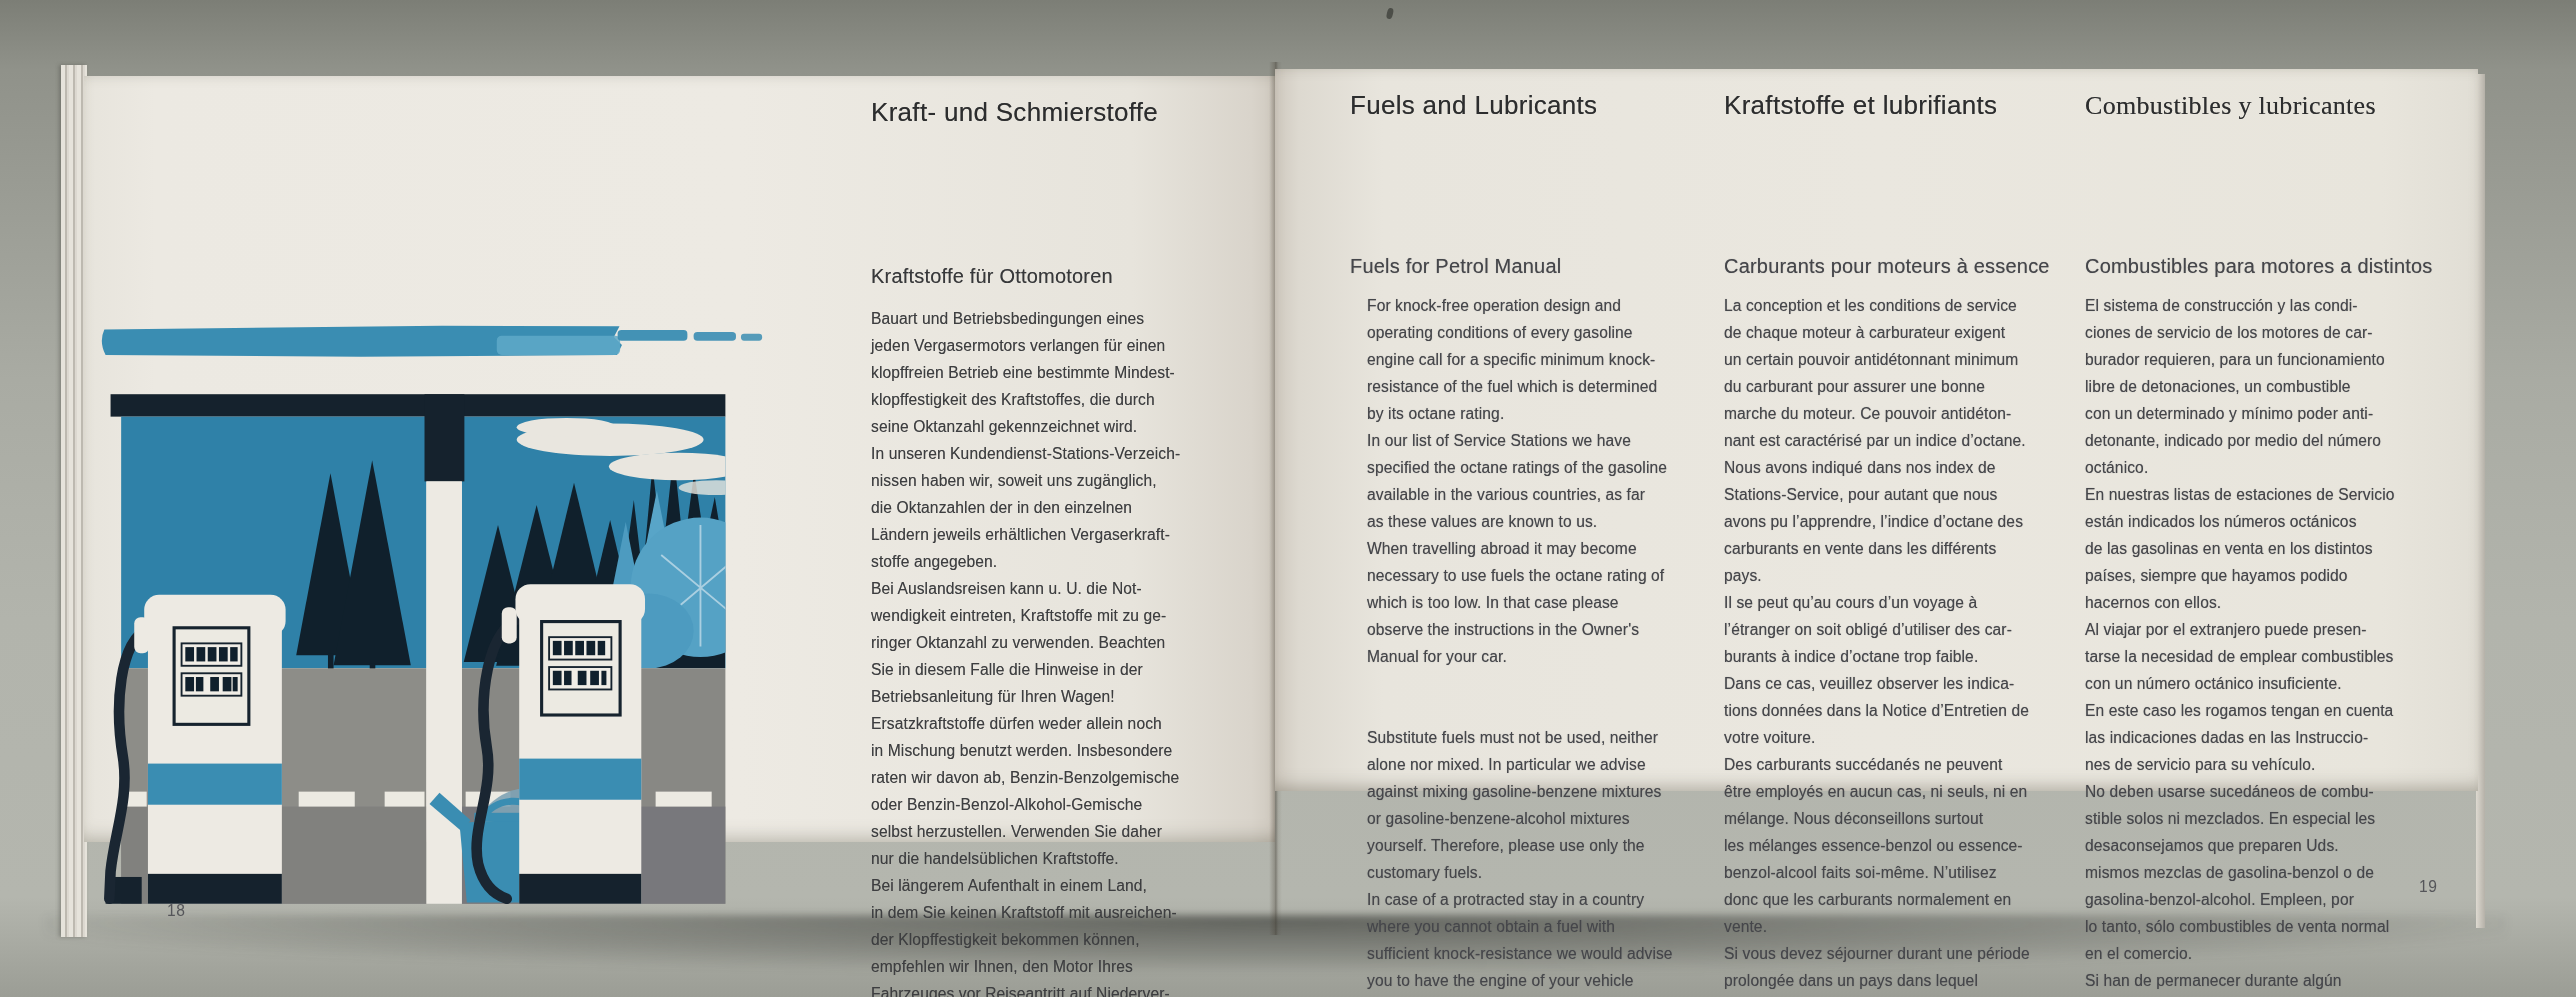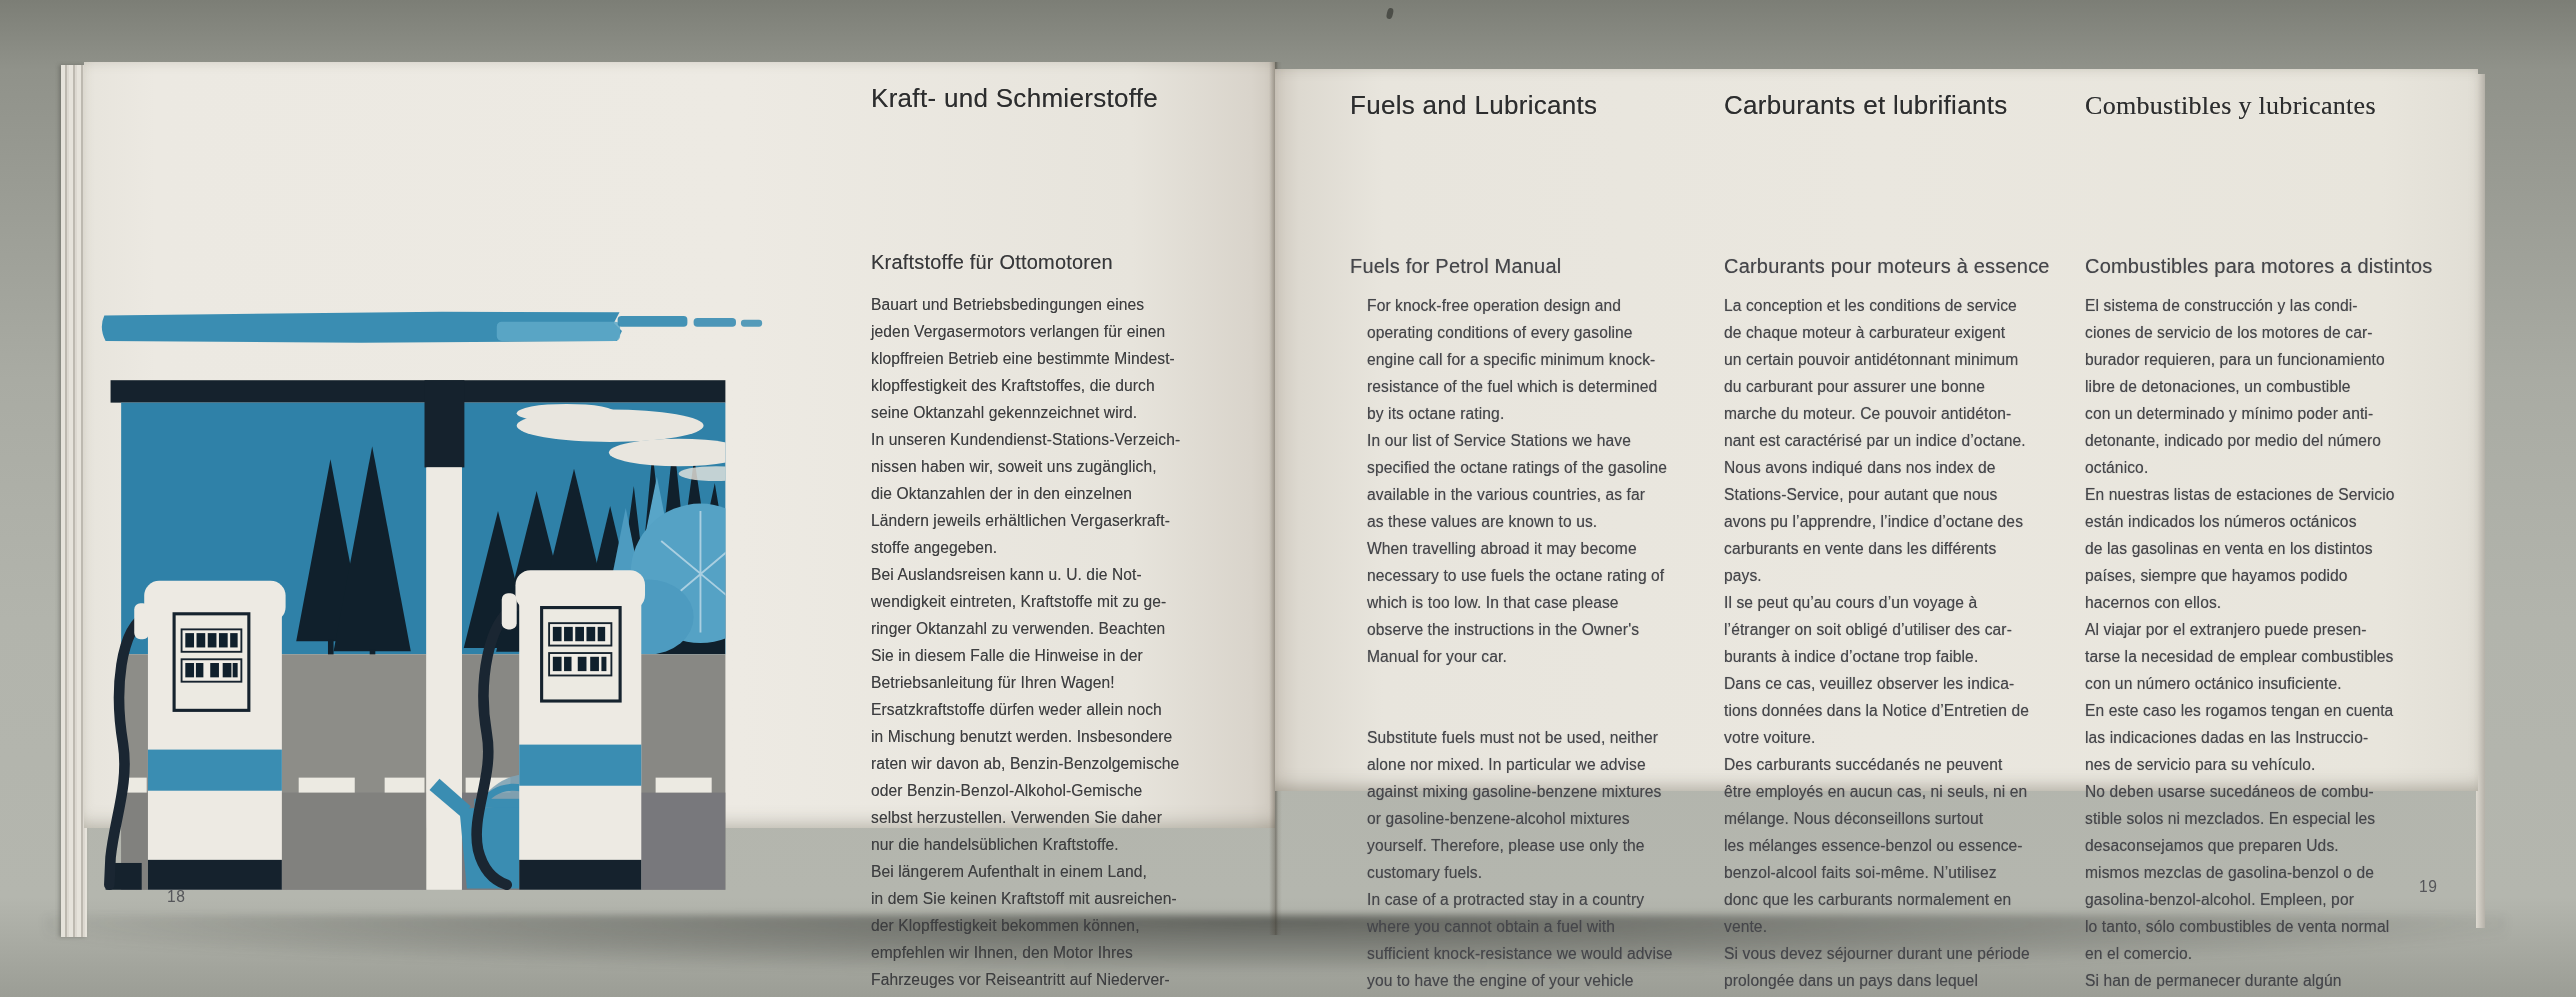--- a/index.html
+++ b/index.html
@@ -8,21 +8,21 @@
     font-family:"Liberation Sans", sans-serif;}
   .speck{position:absolute;left:1387px;top:7.5px;width:5.6px;height:10.6px;background:#43453f;border-radius:45%;transform:rotate(14deg);opacity:.85;}
   .book-shadow{position:absolute;left:44px;top:915px;width:2463px;height:56px;
     background:radial-gradient(ellipse at 50% 12%, rgba(38,40,36,.55) 0%, rgba(38,40,36,.25) 45%, rgba(38,40,36,0) 75%);
     filter:blur(3.7px);}
   .page-stack-left{position:absolute;left:61px;top:65px;width:26px;height:872px;
     background:repeating-linear-gradient(90deg,#e6e3db 0 4.4px,#bdb9b0 4.4px 5.6px,#dcd8d0 5.6px 8px);
     box-shadow:-1.9px 0 3.7px rgba(60,60,55,.35);}
   .page-edge-right{position:absolute;left:2476px;top:74px;width:8.7px;height:854px;
     background:linear-gradient(90deg,#ddd9d0,#b5b1a8);}
-  .page{position:absolute;top:62px;height:766px;}
+  .page{position:absolute;top:76px;height:766px;}
   .page-left{left:84px;width:1191px;
     background:linear-gradient(90deg,#e7e4dc 0%,#ece9e2 6%,#edeae3 55%,#e7e4dc 88%,#d9d4cb 98%,#cfc9bf 100%);
     box-shadow:inset 0 -12.5px 17.5px -8.7px rgba(90,85,70,.35), inset 0 7.5px 13.7px -10px rgba(90,85,70,.28);}
   .page-right{left:1275px;top:69px;height:722px;width:1203px;
     background:linear-gradient(90deg,#cfc9bf 0%,#ddd9d0 2%,#e8e5dd 9%,#eae7df 50%,#e8e5dc 92%,#e1ded5 100%);
     box-shadow:inset 0 -12.5px 17.5px -8.7px rgba(90,85,70,.4), inset 0 7.5px 13.7px -10px rgba(90,85,70,.3);}
   .gutter{position:absolute;left:1269px;top:62px;width:12.5px;height:873px;
     background:linear-gradient(90deg,rgba(70,62,50,0) 0%,rgba(70,62,50,.30) 42%,rgba(60,55,45,.45) 52%,rgba(70,62,50,.12) 70%,rgba(70,62,50,0) 100%);}
   .title{position:absolute;font-size:26px;line-height:29px;letter-spacing:0.3px;color:#2c2d2e;white-space:pre;
     text-shadow:0 0 0.6px rgba(50,50,50,.55);}
@@ -234,21 +234,21 @@
 yourself. Therefore, please use only the
 customary fuels.
 In case of a protracted stay in a country
 where you cannot obtain a fuel with
 sufficient knock-resistance we would advise
 you to have the engine of your vehicle
 converted to a low compression ratio be-
 fore you leave. For further information
 contact our Service Stations.</div>
 
-    <div class="title" style="left:449px;top:22.4px;">Carburants et lubrifiants</div>
+    <div class="title" style="left:449px;top:22.4px;">Kraftstoffe et lubrifiants</div>
     <div class="subhead" style="left:449px;top:186px;text-align:center;">Carburants pour moteurs à essence</div>
     <div class="bodytext" style="left:449px;top:223px;">La conception et les conditions de service
 de chaque moteur à carburateur exigent
 un certain pouvoir antidétonnant minimum
 du carburant pour assurer une bonne
 marche du moteur. Ce pouvoir antidéton-
 nant est caractérisé par un indice d’octane.
 Nous avons indiqué dans nos index de
 Stations-Service, pour autant que nous
 avons pu l’apprendre, l’indice d’octane des

